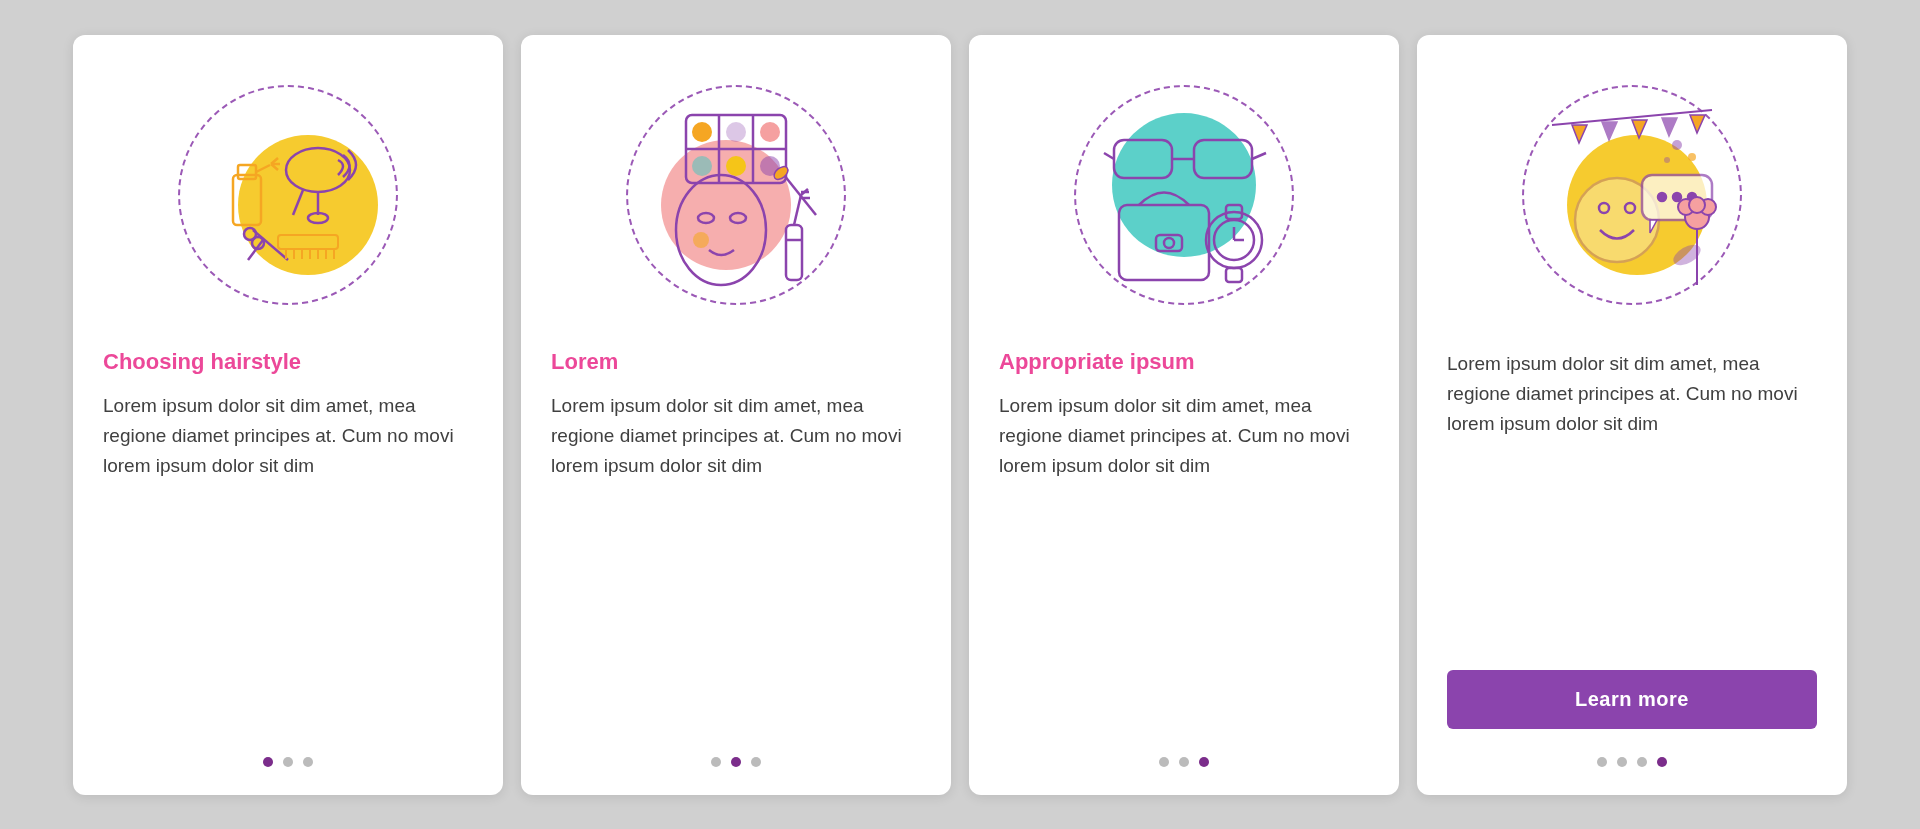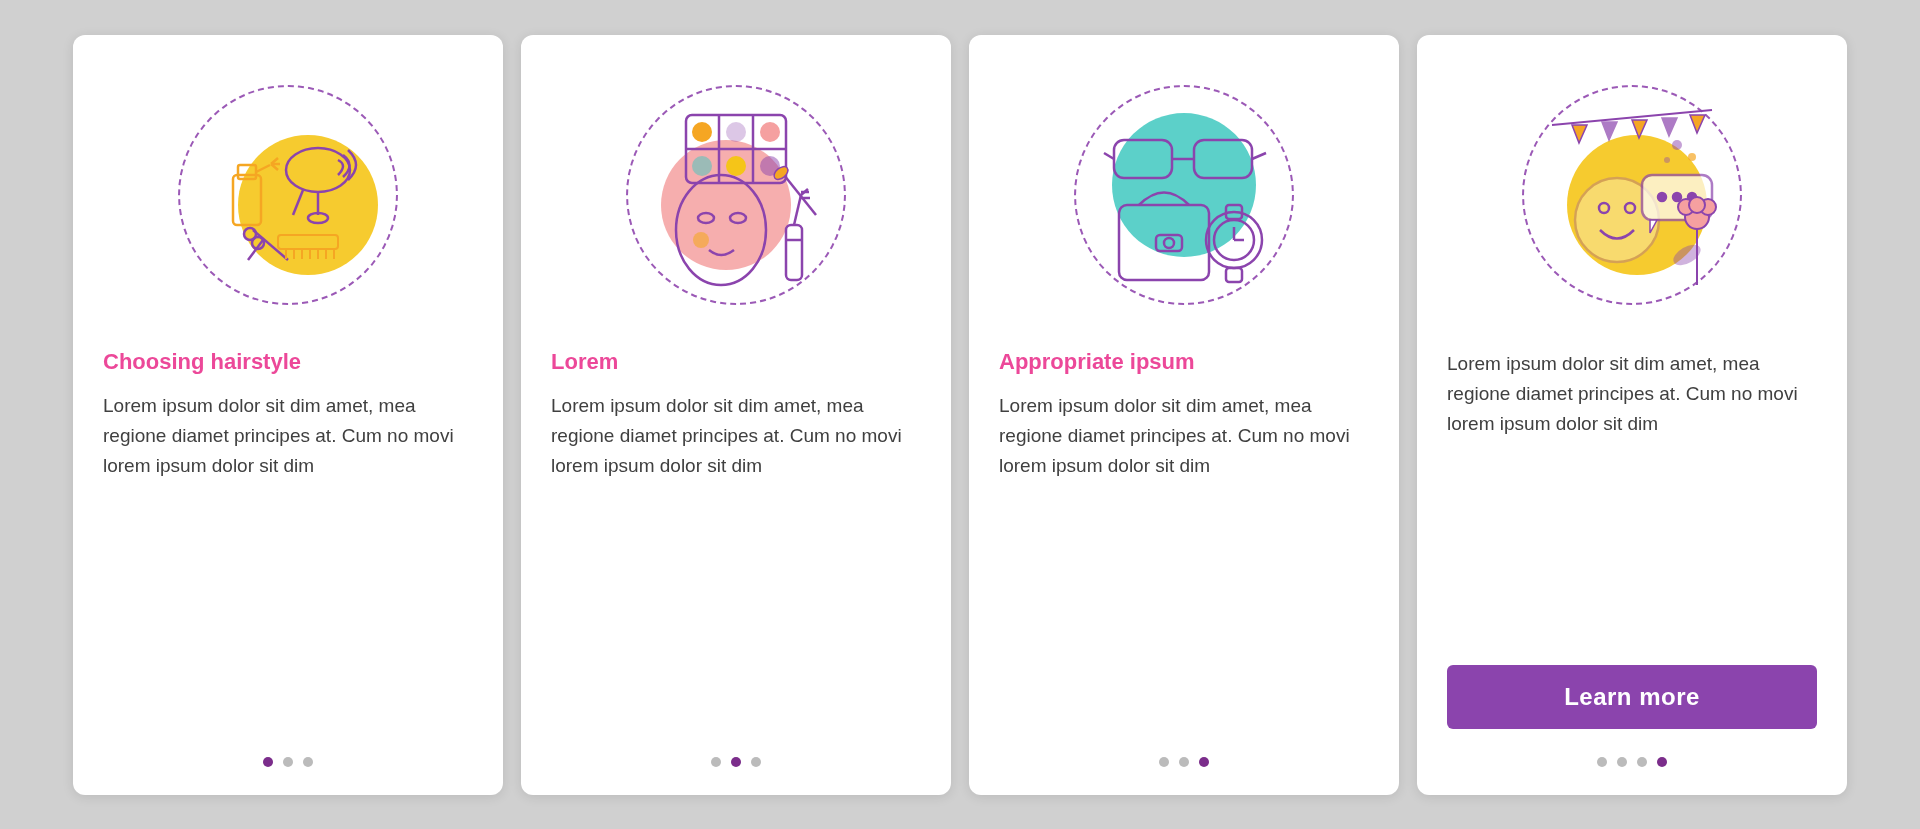--- a/index.html
+++ b/index.html
@@ -69,21 +69,21 @@
       flex: 1;
     }
 
     .learn-more-btn {
       width: 100%;
       background: #8b44ad;
       color: #fff;
       border: none;
       border-radius: 6px;
       padding: 18px 0;
-      font-size: 24px;
+      font-size: 20px;
       font-weight: 700;
       cursor: pointer;
       margin-bottom: 18px;
       text-align: center;
       letter-spacing: 0.5px;
     }
 
     .dots {
       display: flex;
       gap: 10px;

